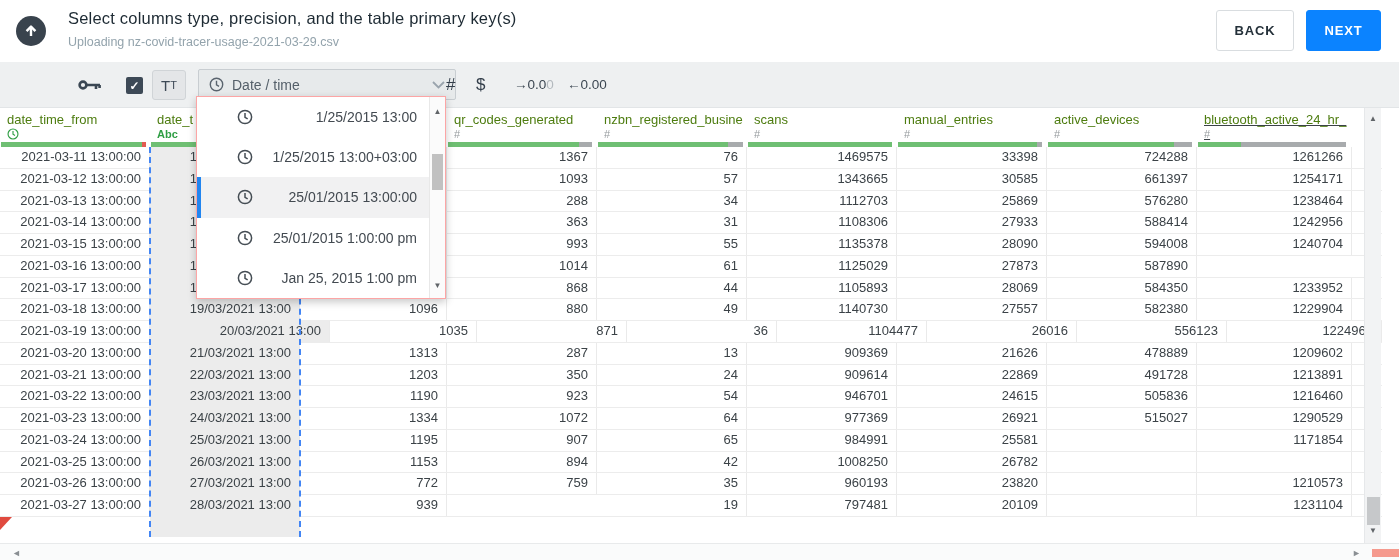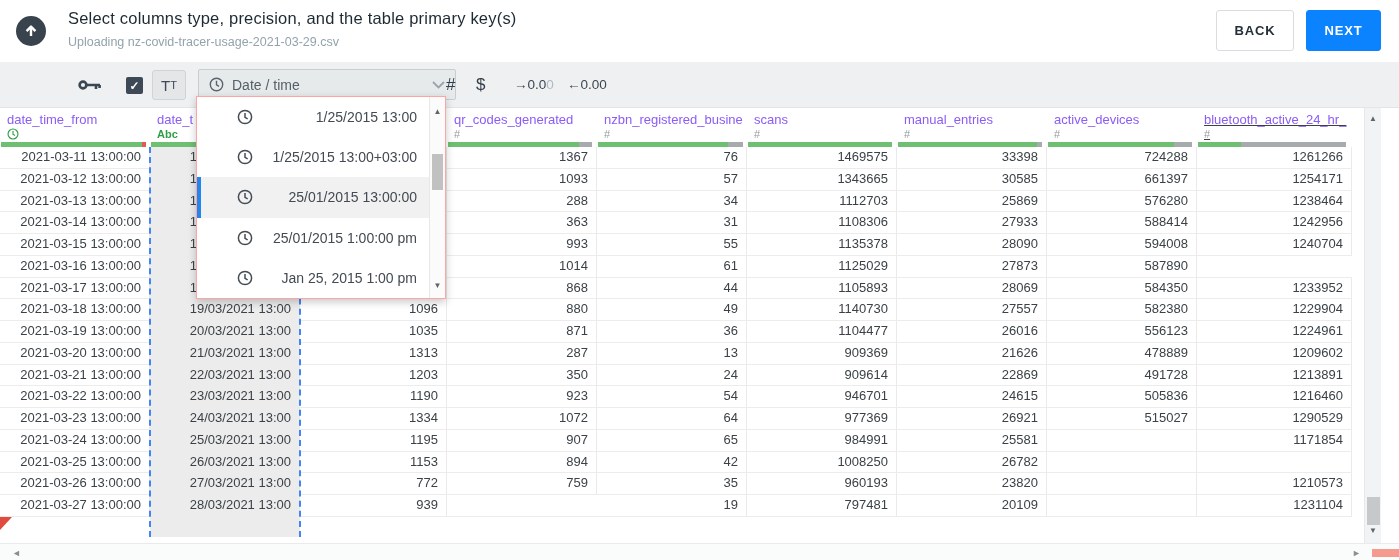--- a/index.html
+++ b/index.html
@@ -38,21 +38,21 @@
   .tb-sym { font-size:17px; color:#343f4b; top:13px; }
   .tb-hash { left:446px; } .tb-dollar { left:476px; }
   .tb-dec { top:15px; font-size:13.5px; color:#3c4752; }
   .tb-dec-r { left:514px; } .tb-dec-l { left:567px; }
   .faded { color:#b3b9be; }
 
   
   .grid { position:absolute; left:0; top:108px; width:1352px; height:435px; background:#fff; }
   .thead { position:absolute; left:0; top:0; height:39px; display:flex; }
   .col-h { position:relative; height:39px; padding:4px 0 0 7px; }
-  .col-h .cname { display:block; font-size:13px; color:#8b5cf6; white-space:nowrap; overflow:hidden; }
+  .col-h .cname { display:block; font-size:13px; color:#4d7c0f; white-space:nowrap; overflow:hidden; }
   .col-h .ctype { display:block; height:14px; margin-top:1px; font-size:11px; color:#979c9f; }
   .col-h .ctype.abc { color:#2f9e44; font-weight:700; }
   .cbar { position:absolute; left:1px; bottom:0; height:5px; display:flex; }
   .seg-g { background:#6fbf73; height:5px; }
   .seg-x { background:#a8abad; height:5px; }
   .seg-r { background:#e15b52; height:5px; }
   .tbody { position:absolute; left:0; top:39px; }
   .trow { display:flex; height:21.76px; border-bottom:1px solid #ececec; }
   .tcell { font-size:13px; color:#3b4247; text-align:right; padding-right:8px;
            line-height:20.8px; border-right:1px solid #eaeaea; overflow:hidden; white-space:nowrap; }
@@ -297,21 +297,21 @@
         <div class="tcell" style="width: 147px;">1096</div>
         <div class="tcell" style="width: 150px;">880</div>
         <div class="tcell" style="width: 150px;">49</div>
         <div class="tcell" style="width: 150px;">1140730</div>
         <div class="tcell" style="width: 150px;">27557</div>
         <div class="tcell" style="width: 150px;">582380</div>
         <div class="tcell" style="width: 155px;">1229904</div>
       </div>
       <div class="trow">
         <div class="tcell" style="width: 150px;">2021-03-19 13:00:00</div>
-        <div class="tcell sel" style="width: 150px;">20/03/2021 13:00</div>
+        <div class="tcell sel" style="width: 180px;">20/03/2021 13:00</div>
         <div class="tcell" style="width: 147px;">1035</div>
         <div class="tcell" style="width: 150px;">871</div>
         <div class="tcell" style="width: 150px;">36</div>
         <div class="tcell" style="width: 150px;">1104477</div>
         <div class="tcell" style="width: 150px;">26016</div>
         <div class="tcell" style="width: 150px;">556123</div>
         <div class="tcell" style="width: 155px;">1224961</div>
       </div>
       <div class="trow">
         <div class="tcell" style="width: 150px;">2021-03-20 13:00:00</div>

